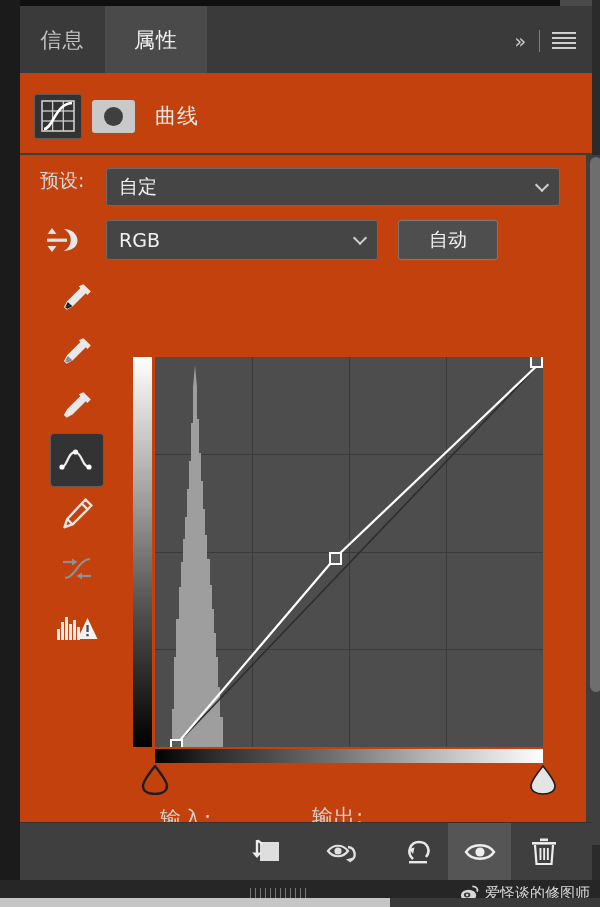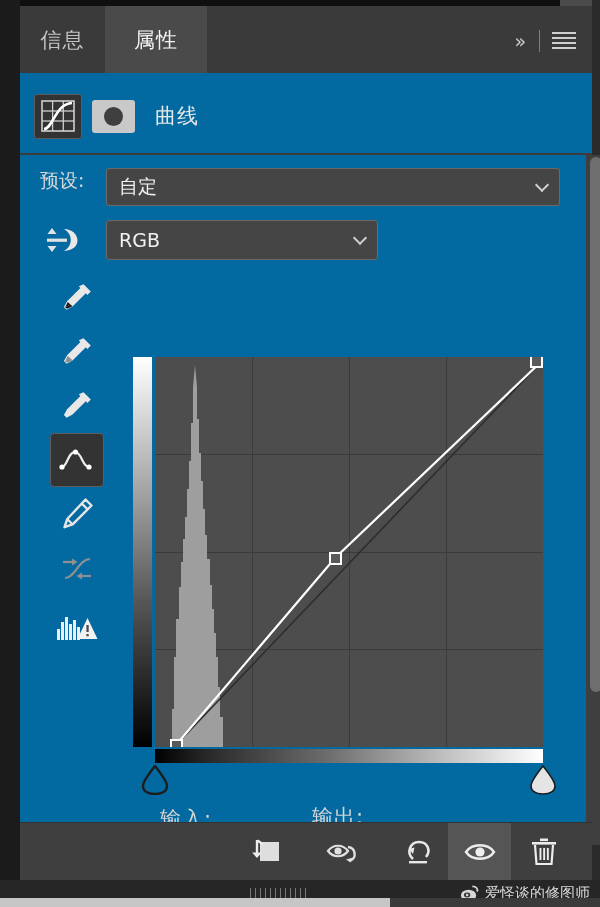--- a/index.html
+++ b/index.html
@@ -82,21 +82,21 @@
   }
   #menu-icon i {
     display: block; width: 24px; height: 2px;
     background: #cfcfcf; margin-bottom: 3px;
   }
 
   
   #panel {
     position: absolute; left: 20px; top: 73px;
     width: 572px; height: 807px;
-    background: #0369a1;
+    background: #c2410c;
   }
 
   
   #adj-header {
     position: absolute; left: 14px; top: 15px;
     width: 540px; height: 56px;
     display: flex; align-items: center;
   }
   #curves-thumb {
     width: 48px; height: 45px;
@@ -382,20 +382,23 @@
         <svg width="52" height="34" viewBox="0 0 52 34">
           <path d="M12 5 L16.5 11 L7.5 11 Z" fill="#e2e2e2"></path>
           <path d="M12 29 L16.5 23 L7.5 23 Z" fill="#e2e2e2"></path>
           <rect x="7" y="15.6" width="20" height="3.2" fill="#e2e2e2"></rect>
           <path d="M24 6 C 40 6, 44 27, 24 28 C 33 23, 33 11, 24 6 Z" fill="#e8e8e8"></path>
         </svg>
       </div>
       <div id="channel-select">
         <span id="channel-value">RGB</span>
         <span class="caret"></span>
+      </div>
+      <div id="auto-button">
+        <span>自动</span>
       </div>
     </div>
 
     <div id="toolcol">
 
       <div class="tool" style="top:0px">
         <svg width="36" height="36" viewBox="0 0 36 36">
           <path d="M24.5 4.2 L31.8 11.5 L28.4 14.9 L26.8 13.3 L13.5 26.6 L7.6 29.8 L4.9 27.1 L8.1 21.2 L21.4 7.9 L19.8 6.3 Z" fill="#e8e8e8"></path>
           <path d="M8.8 21.9 L6.2 27.2 L11.5 24.6 Z" fill="#1b1b1b"></path>
           <path d="M11.5 24.6 L6.2 27.2 L8.1 28.8 L13.4 26.3 Z" fill="#1b1b1b"></path>

